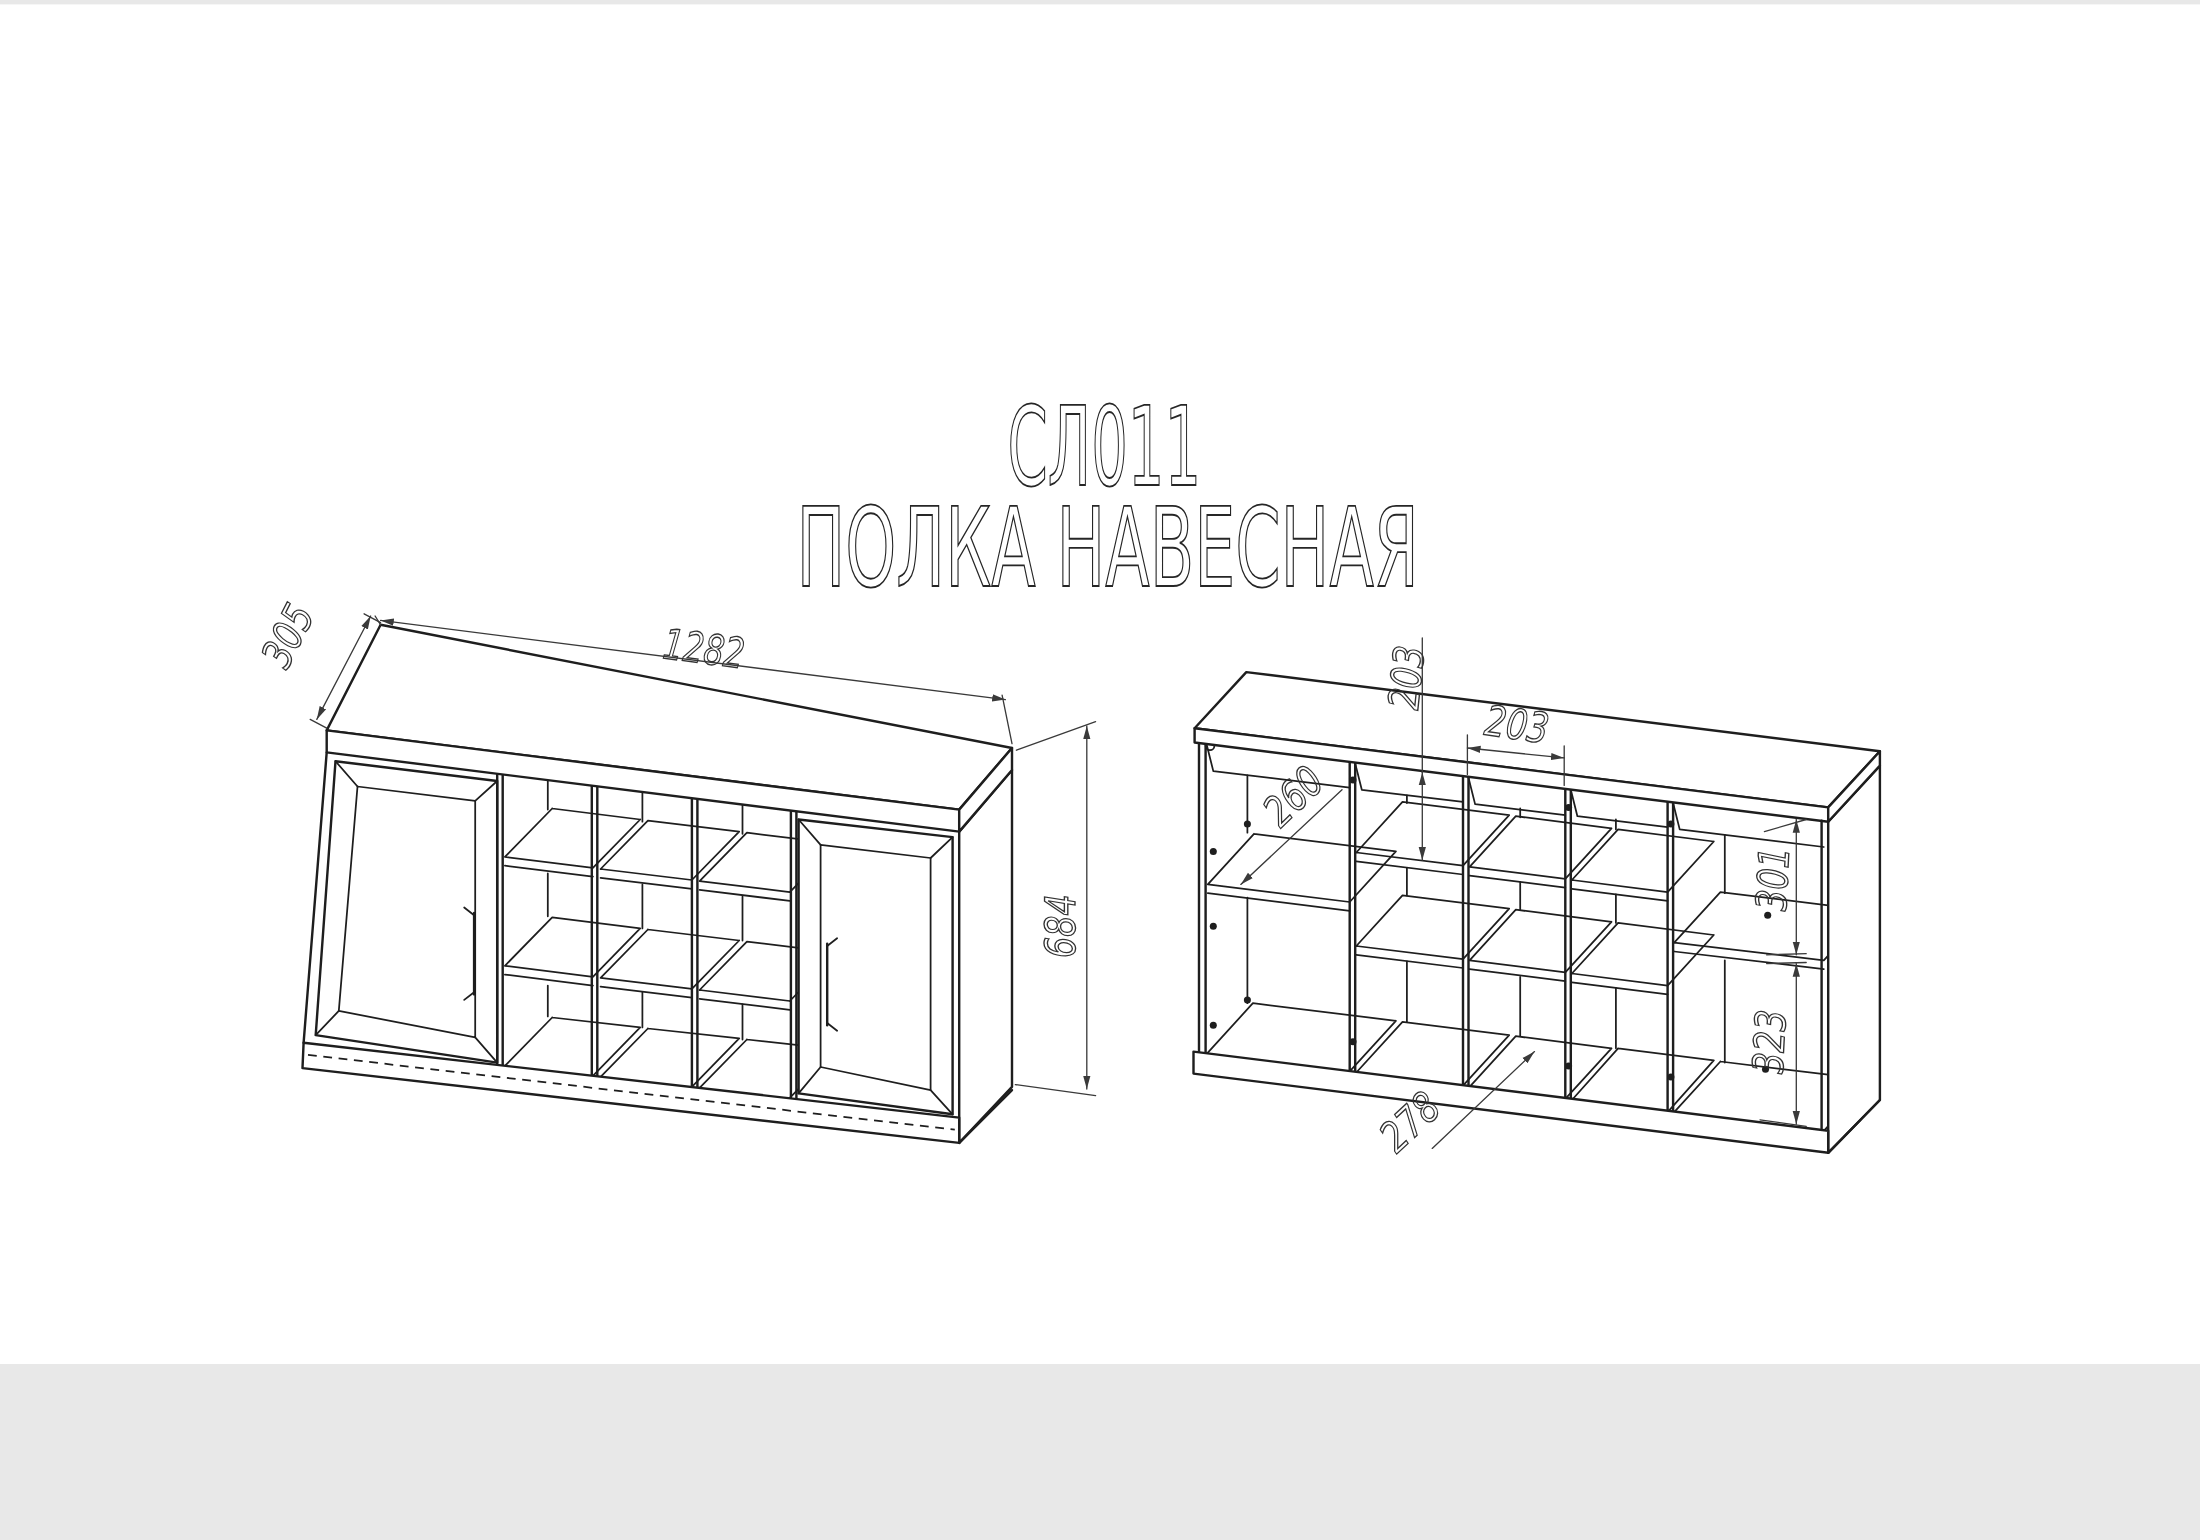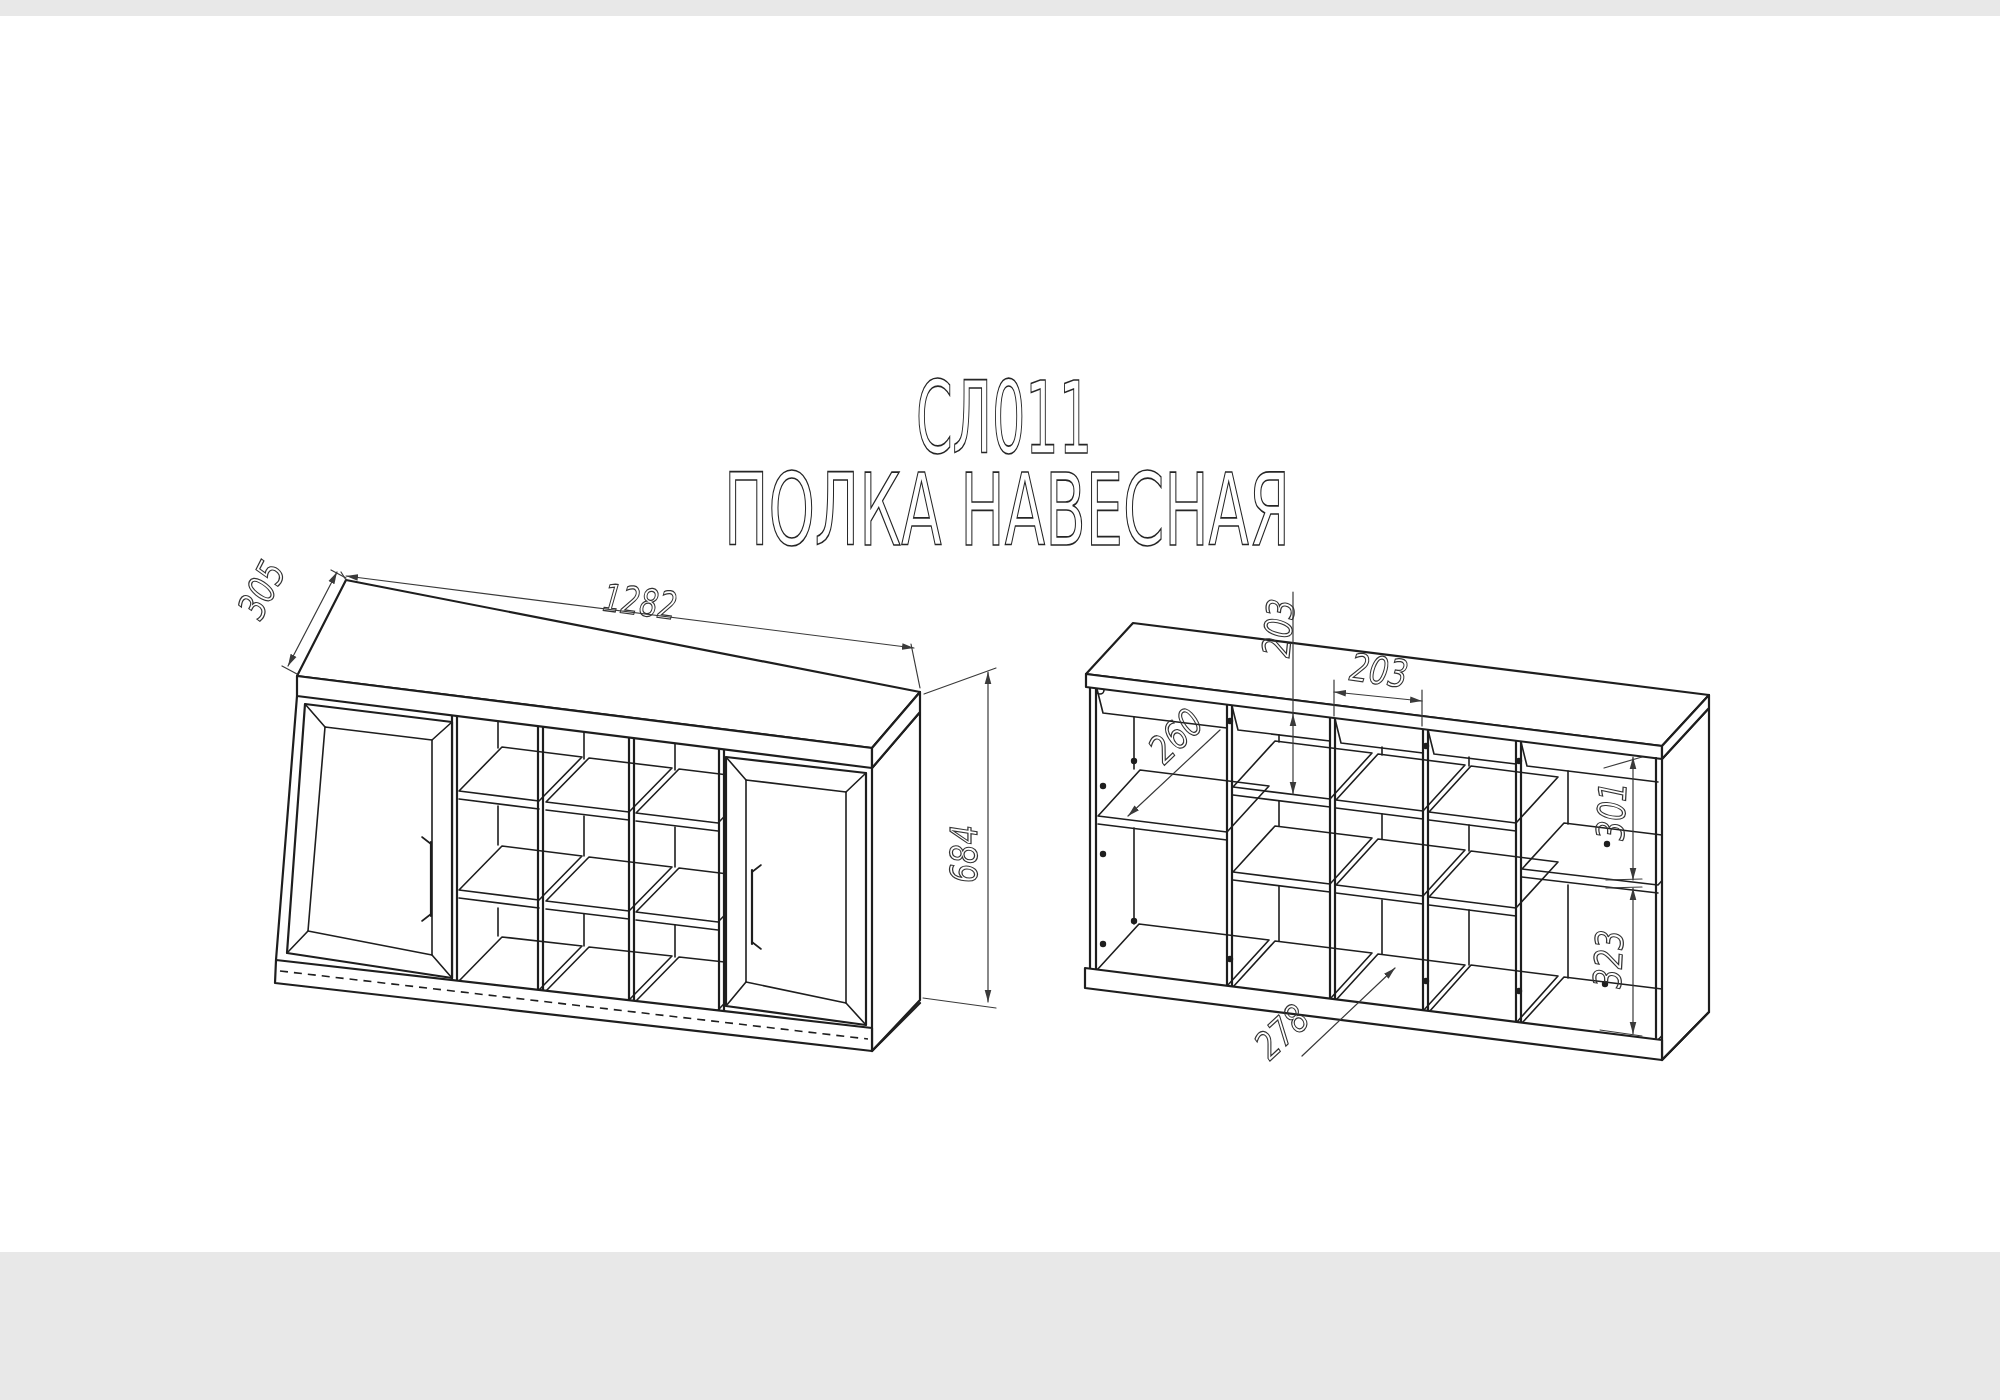--- a/index.html
+++ b/index.html
@@ -1,16 +1,16 @@
 <!DOCTYPE html>
 <html><head>
 <meta charset="utf-8">
 <style>
   html,body{margin:0;padding:0;background:#e8e8e8;}
-  .sheet{position:relative;width:2000px;height:1236px;background:#ffffff;margin:16px auto;
+  .sheet{position:relative;width:2000px;height:1236px;background:#ffffff;margin:4px auto;
          font-family:"DejaVu Sans",sans-serif;}
   svg{position:absolute;left:0;top:0;}
   .fc   {fill:#ffffff;stroke:#1e1e1e;stroke-width:2.2;stroke-linejoin:round;}
   .ln   {fill:none;stroke:#1e1e1e;stroke-width:2.2;stroke-linecap:round;stroke-linejoin:round;}
   .ln2  {fill:none;stroke:#1e1e1e;stroke-width:1.6;stroke-linecap:round;stroke-linejoin:round;}
   .dash {fill:none;stroke:#1e1e1e;stroke-width:1.6;stroke-dasharray:8 6;}
   .dim  {fill:none;stroke:#3a3a3a;stroke-width:1.2;stroke-linecap:round;}
   .dtx  {fill:none;stroke:#333333;stroke-width:1.25;
          font:italic 38px "DejaVu Sans",sans-serif;text-anchor:middle;dominant-baseline:central;}
   .ttl  {fill:none;stroke:#262626;stroke-width:1.7;

